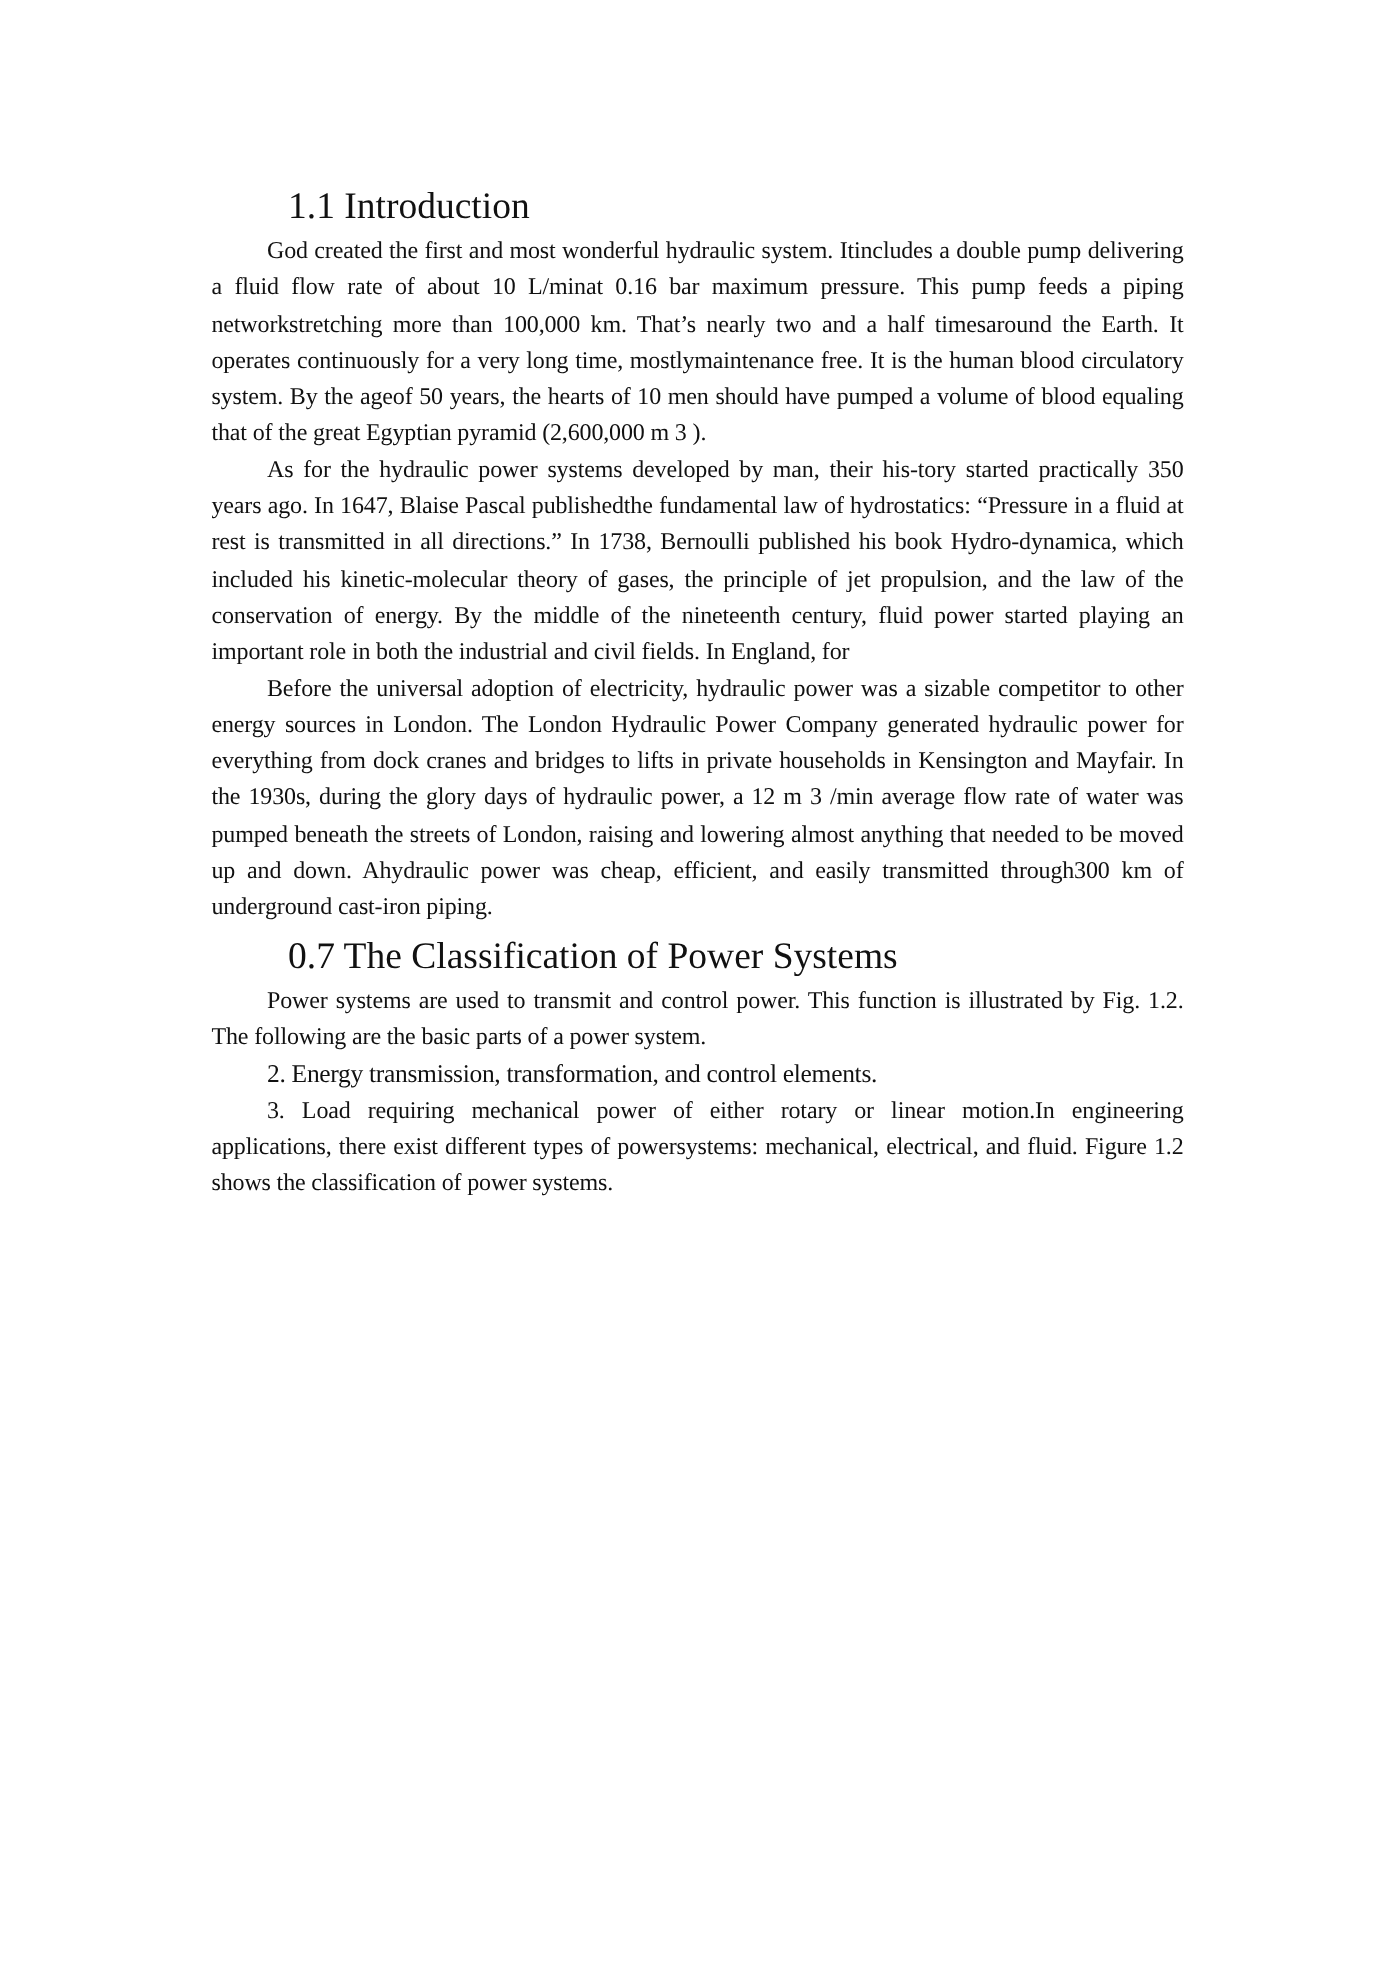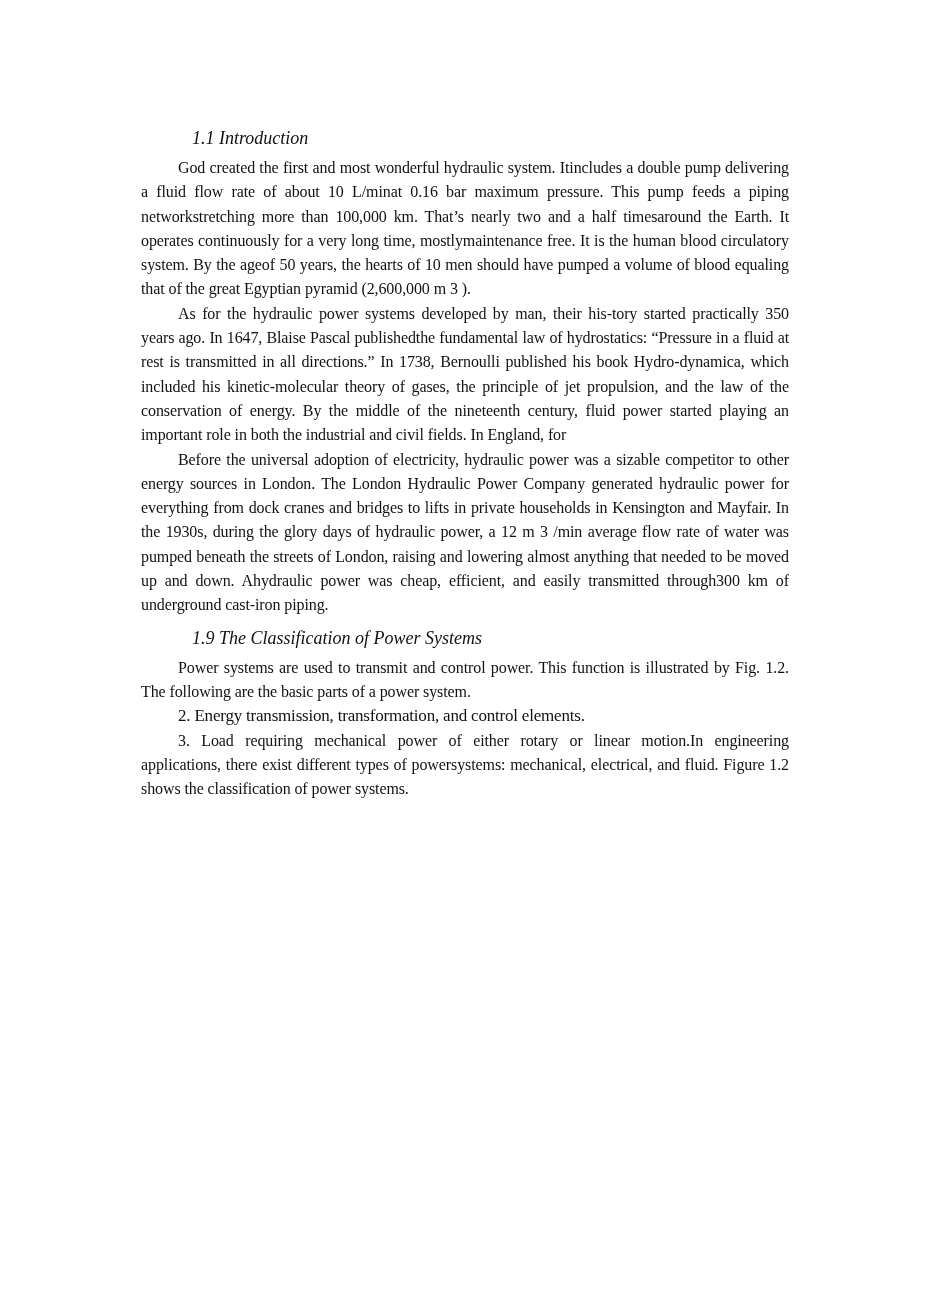--- a/index.html
+++ b/index.html
@@ -8,26 +8,25 @@
       position: absolute;
       left: 141px;
       top: 122px;
       width: 648px;
       font-family: "Liberation Serif", serif;
       color: #111111;
     }
     h2 {
       font-family: "Liberation Serif", serif;
       font-weight: normal;
-      font-size: 18px;
+      font-size: 25px;
       line-height: 32px;
       margin: 0 0 2px 0;
       padding-left: 51px;
       color: #111111;
-      font-style: italic;
     }
     h2.second { margin-top: 4px; }
     p {
       margin: 0;
       font-size: 16px;
       line-height: 24.3px;
       text-align: justify;
       text-indent: 37px;
       letter-spacing: -0.1px;
     }
@@ -39,17 +38,17 @@
   </style>
 </head>
 <body>
 
 <div class="page">
   <h2>1.1 Introduction</h2>
   <p>God created the first and most wonderful hydraulic system. Itincludes a double pump delivering a fluid flow rate of about 10 L/minat 0.16 bar maximum pressure. This pump feeds a piping networkstretching more than 100,000 km. That’s nearly two and a half timesaround the Earth. It operates continuously for a very long time, mostlymaintenance free. It is the human blood circulatory system. By the ageof 50 years, the hearts of 10 men should have pumped a volume of blood equaling that of the great Egyptian pyramid (2,600,000 m 3 ).</p>
   <p>As for the hydraulic power systems developed by man, their his-tory started practically 350 years ago. In 1647, Blaise Pascal publishedthe fundamental law of hydrostatics: “Pressure in a fluid at rest is transmitted in all directions.” In 1738, Bernoulli published his book Hydro-dynamica, which included his kinetic-molecular theory of gases, the principle of jet propulsion, and the law of the conservation of energy. By the middle of the nineteenth century, fluid power started playing an important role in both the industrial and civil fields. In England, for</p>
   <p>Before the universal adoption of electricity, hydraulic power was a sizable competitor to other energy sources in London. The London Hydraulic Power Company generated hydraulic power for everything from dock cranes and bridges to lifts in private households in Kensington and Mayfair. In the 1930s, during the glory days of hydraulic power, a 12 m 3 /min average flow rate of water was pumped beneath the streets of London, raising and lowering almost anything that needed to be moved up and down. Ahydraulic power was cheap, efficient, and easily transmitted through300 km of underground cast-iron piping.</p>
 
-  <h2 class="second">1.9 The Classification of Power Systems</h2>
+  <h2 class="second">0.7 The Classification of Power Systems</h2>
   <p>Power systems are used to transmit and control power. This function is illustrated by Fig. 1.2. The following are the basic parts of a power system.</p>
   <p class="sans">2. Energy transmission, transformation, and control elements.</p>
   <p>3. Load requiring mechanical power of either rotary or linear motion.In engineering applications, there exist different types of powersystems: mechanical, electrical, and fluid. Figure 1.2 shows the classification of power systems.</p>
 </div>
 
 </body></html>

